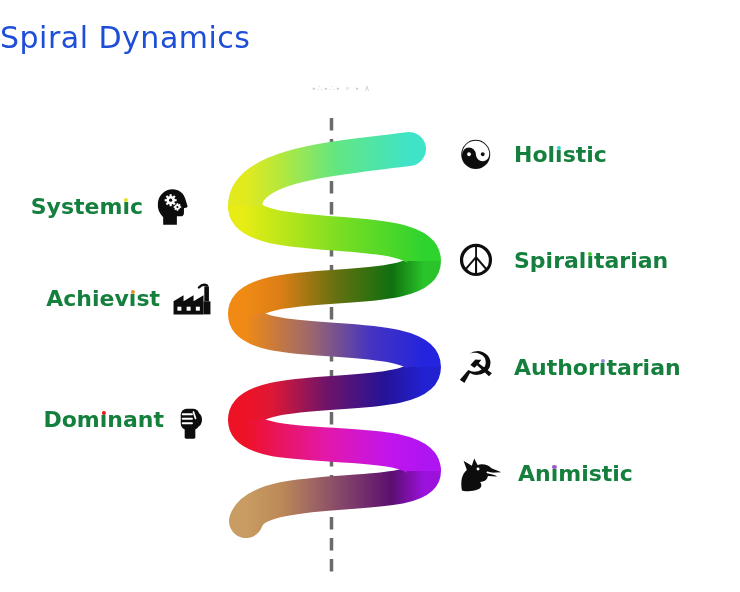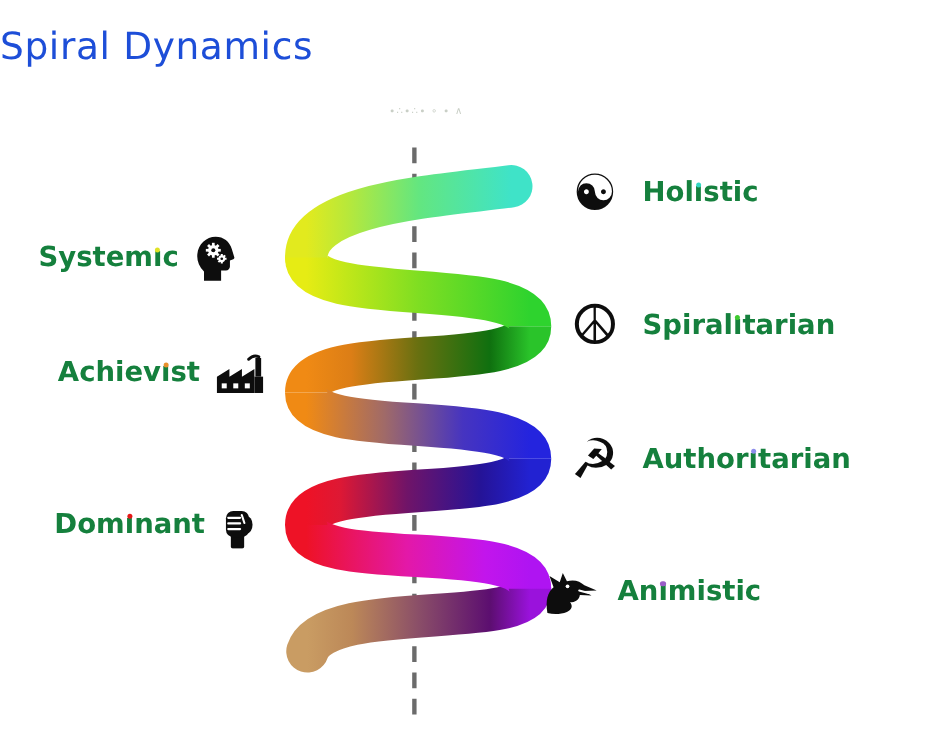--- a/index.html
+++ b/index.html
@@ -157,21 +157,21 @@
   <div class="row" style="left:450px;top:237px">
     <span class="icon-slot icn glyph" style="font-size:44px">☮</span>
     <span class="lbl"><span>Spiral</span><span class="acc"><span>ı</span><span class="dot" style="background: rgb(63, 203, 48);"></span></span><span>tarian</span></span>
   </div>
 
   <div class="row" style="left:450px;top:344px">
     <span class="icon-slot icn glyph" style="font-size:44px">☭</span>
     <span class="lbl"><span>Author</span><span class="acc"><span>ı</span><span class="dot" style="background: rgb(141, 141, 235);"></span></span><span>tarian</span></span>
   </div>
 
-  <div class="row" style="left:430px;top:450px">
+  <div class="row" style="left:454px;top:450px">
     <span class="icon-slot icn">
       <svg width="46" height="40" viewBox="0 0 28 24">
         <path fill="#0d0d0d" d="M3 22 C2 16 3 12 6 9.5 L4 4 L9 7 L10.5 2.5 L12.5 6.5 C16 5.5 19 6.5 21 8.5 L27 11 L20.5 11.3 L24.5 13.5 L18.8 13.2 C18.5 15.5 16.5 16.8 14 16.8 C15.5 18.5 15 20.5 12.5 21.5 C9.5 22.7 6 22.8 3 22 Z"></path>
         <circle cx="12.8" cy="9" r="0.9" fill="#ffffff"></circle>
         <path d="M18.5 11 L23 12.2" stroke="#ffffff" stroke-width="1" stroke-linecap="round"></path>
       </svg>
     </span>
     <span class="lbl"><span>An</span><span class="acc"><span>ı</span><span class="dot" style="background: rgb(154, 93, 200);"></span></span><span>mistic</span></span>
   </div>
 

